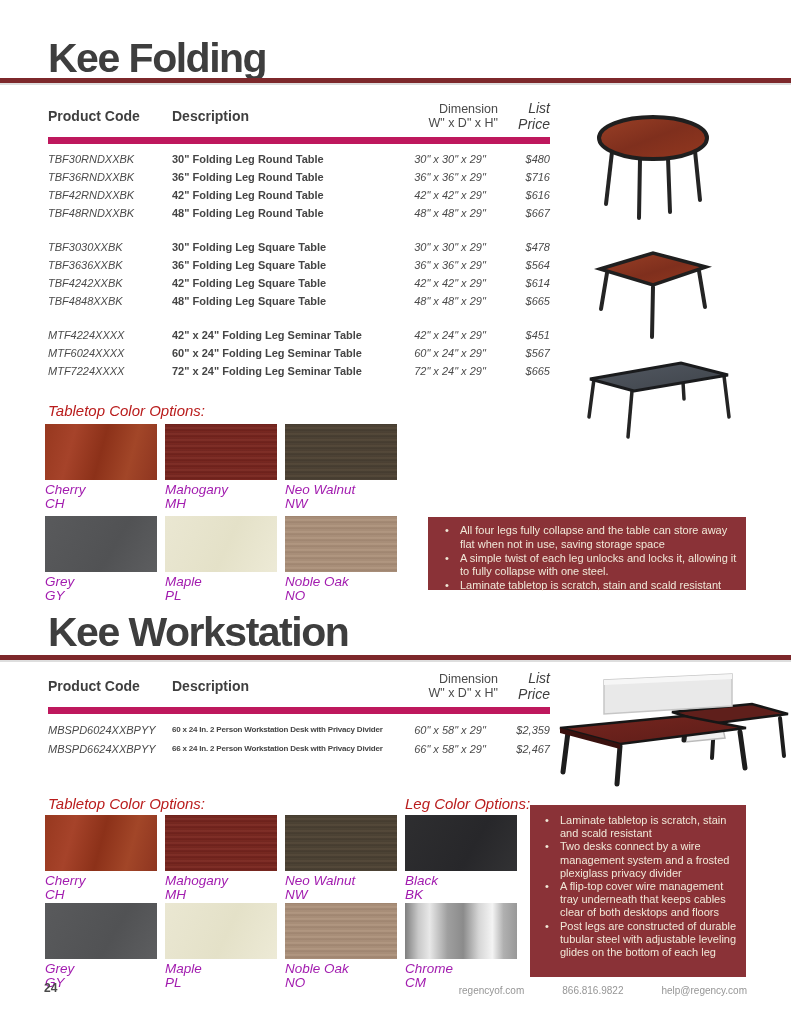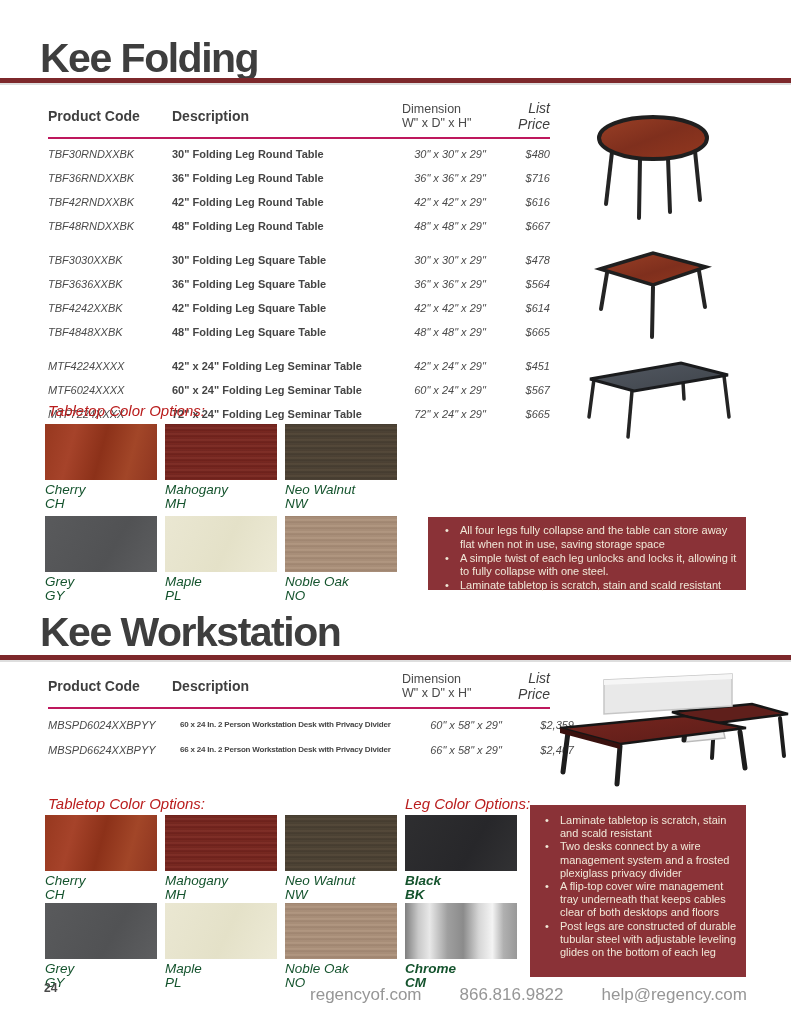--- a/index.html
+++ b/index.html
@@ -1,53 +1,53 @@
 <!DOCTYPE html>
 <html><head>
 <meta charset="utf-8">
 <style>
   html,body{margin:0;padding:0;background:#ffffff;}
   .page{position:relative;width:791px;height:1024px;background:#fff;overflow:hidden;
         font-family:"Liberation Sans",sans-serif;color:#4a4a4a;}
-  .sec-title{position:absolute;left:40px;font-size:41px;font-weight:700;color:#3e3e3e;
+  .sec-title{position:absolute;left:48px;font-size:41px;font-weight:700;color:#3e3e3e;
              letter-spacing:-1.5px;line-height:1;margin:0;}
   .rule{position:absolute;left:0;width:791px;height:5px;background:#7d282b;border-bottom:2px solid #dedede;}
 
   .ptable{position:absolute;left:48px;width:502px;}
   .thead{display:grid;grid-template-columns:124px 230px 96px 52px;align-items:center;
-         padding-bottom:5px;border-bottom:2px solid #be185d;}
+         padding-bottom:5px;border-bottom:7px solid #be185d;}
   .th{font-size:14px;font-weight:700;color:#3f3f3f;}
-  .th.dim{text-align:left;font-weight:400;font-size:12.5px;line-height:1.15;color:#4a4a4a;}
+  .th.dim{text-align:right;font-weight:400;font-size:12.5px;line-height:1.15;color:#4a4a4a;}
   .th.price{font-weight:400;font-style:italic;text-align:right;font-size:14px;}
   .tgroup{margin-top:6px;}
   .tgroup + .tgroup{margin-top:16px;}
-  .trow{display:grid;grid-template-columns:124px 230px 96px 52px;height:18px;align-items:center;font-size:11px;margin-top:6px;}
-  .trow.tall{height:19px;gap:8px;}
+  .trow{display:grid;grid-template-columns:124px 230px 96px 52px;height:18px;align-items:center;font-size:11px;}
+  .trow.tall{height:19px;}
   .td.code{font-style:italic;}
   .td.desc{font-weight:700;color:#454545;}
   .td.desc.sm{font-size:8px;letter-spacing:-0.2px;white-space:nowrap;}
   .td.dim{text-align:center;font-style:italic;}
   .td.price{text-align:right;font-style:italic;}
 
   .color-heading{position:absolute;font-style:italic;font-size:15px;color:#b91c1c;}
   .swgrid{position:absolute;display:grid;grid-template-columns:repeat(3,112px);column-gap:8px;row-gap:6px;}
-  .swgrid.one-col{grid-template-columns:112px;font-weight:bold;}
+  .swgrid.one-col{grid-template-columns:112px;}
   .swgrid.tight{row-gap:2px;}
   .swatch{width:112px;height:56px;}
-  .sw-label{font-style:italic;font-size:13.5px;line-height:1.0;color:#14532d;margin-top:3px;}
+  .sw-label{font-style:italic;font-size:13.5px;line-height:1.0;color:#a21caf;margin-top:3px;}
 
   .features{position:absolute;background:#8a3237;color:#f0e8d8;box-sizing:border-box;
             font-size:11px;line-height:1.25;}
   .feat{display:flex;}
   .feat .b{width:26px;text-align:center;flex:none;}
   .feat .t{flex:1;}
 
   .prod-img{position:absolute;}
   .page-num{position:absolute;left:44px;top:981px;font-size:12px;font-weight:700;color:#4a4a4a;}
-  .footer{position:absolute;right:44px;top:985px;display:flex;gap:38px;font-size:17px;color:#969696;margin-left:40px;}
+  .footer{position:absolute;right:44px;top:985px;display:flex;gap:38px;font-size:10px;color:#969696;margin-left:40px;}
 </style>
 </head>
 <body>
 
 <div class="page">
 
   <h1 class="sec-title" style="top:38px;">Kee Folding</h1>
   <div class="rule" style="top:78px;"></div>
 
   <div class="ptable" style="top:100px;">

